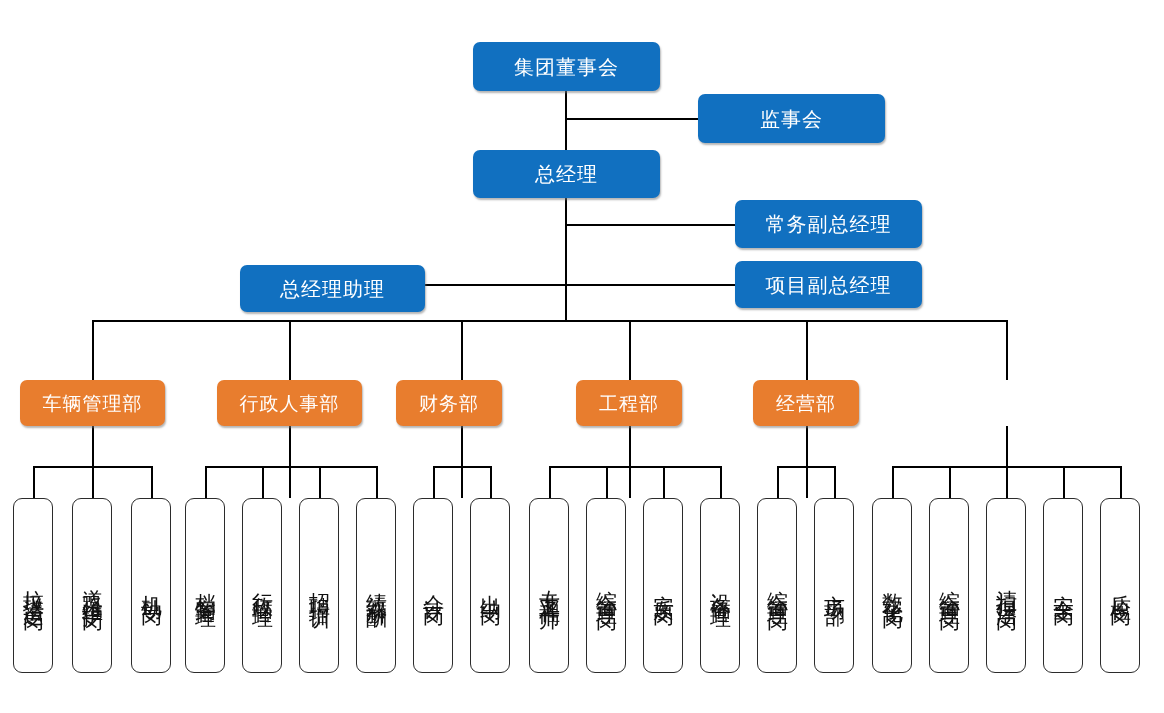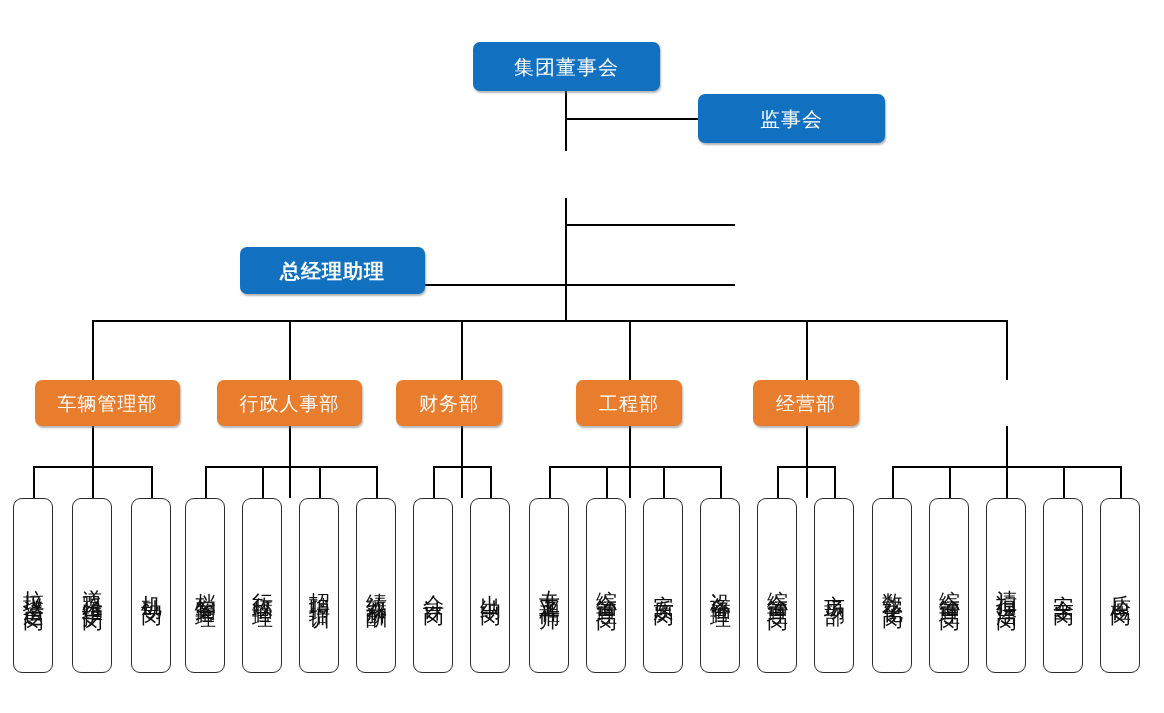--- a/index.html
+++ b/index.html
@@ -125,26 +125,29 @@
   <div class="ln v" style="left:892px;top:466px;height:32px;"></div>
   <div class="ln v" style="left:949px;top:466px;height:32px;"></div>
   <div class="ln v" style="left:1006px;top:466px;height:32px;"></div>
   <div class="ln v" style="left:1063px;top:466px;height:32px;"></div>
   <div class="ln v" style="left:1120px;top:466px;height:32px;"></div>
 
   <div class="node blue" style="left:473px;top:42px;width:187px;height:49px;">集团董事会</div>
 
   <div class="node blue" style="left:698px;top:94px;width:187px;height:49px;">监事会</div>
 
-
-
-
-  <div class="node blue" style="left:240px;top:247px;width:185px;height:47px;font-weight:bold;">总经理助理</div>
-
-  <div class="node orange" style="left:35px;top:380px;width:145px;height:46px;">车辆管理部</div>
+  <div class="node blue" style="left:473px;top:150px;width:187px;height:48px;">总经理</div>
+
+  <div class="node blue" style="left:735px;top:200px;width:187px;height:48px;">常务副总经理</div>
+
+  <div class="node blue" style="left:735px;top:261px;width:187px;height:47px;">项目副总经理</div>
+
+  <div class="node blue" style="left:240px;top:265px;width:185px;height:47px;">总经理助理</div>
+
+  <div class="node orange" style="left:20px;top:380px;width:145px;height:46px;">车辆管理部</div>
 
   <div class="node orange" style="left:217px;top:380px;width:145px;height:46px;">行政人事部</div>
 
   <div class="node orange" style="left:396px;top:380px;width:106px;height:46px;">财务部</div>
 
   <div class="node orange" style="left:576px;top:380px;width:106px;height:46px;">工程部</div>
 
   <div class="node orange" style="left:753px;top:380px;width:106px;height:46px;text-align:center;">经营部</div>
 
 

